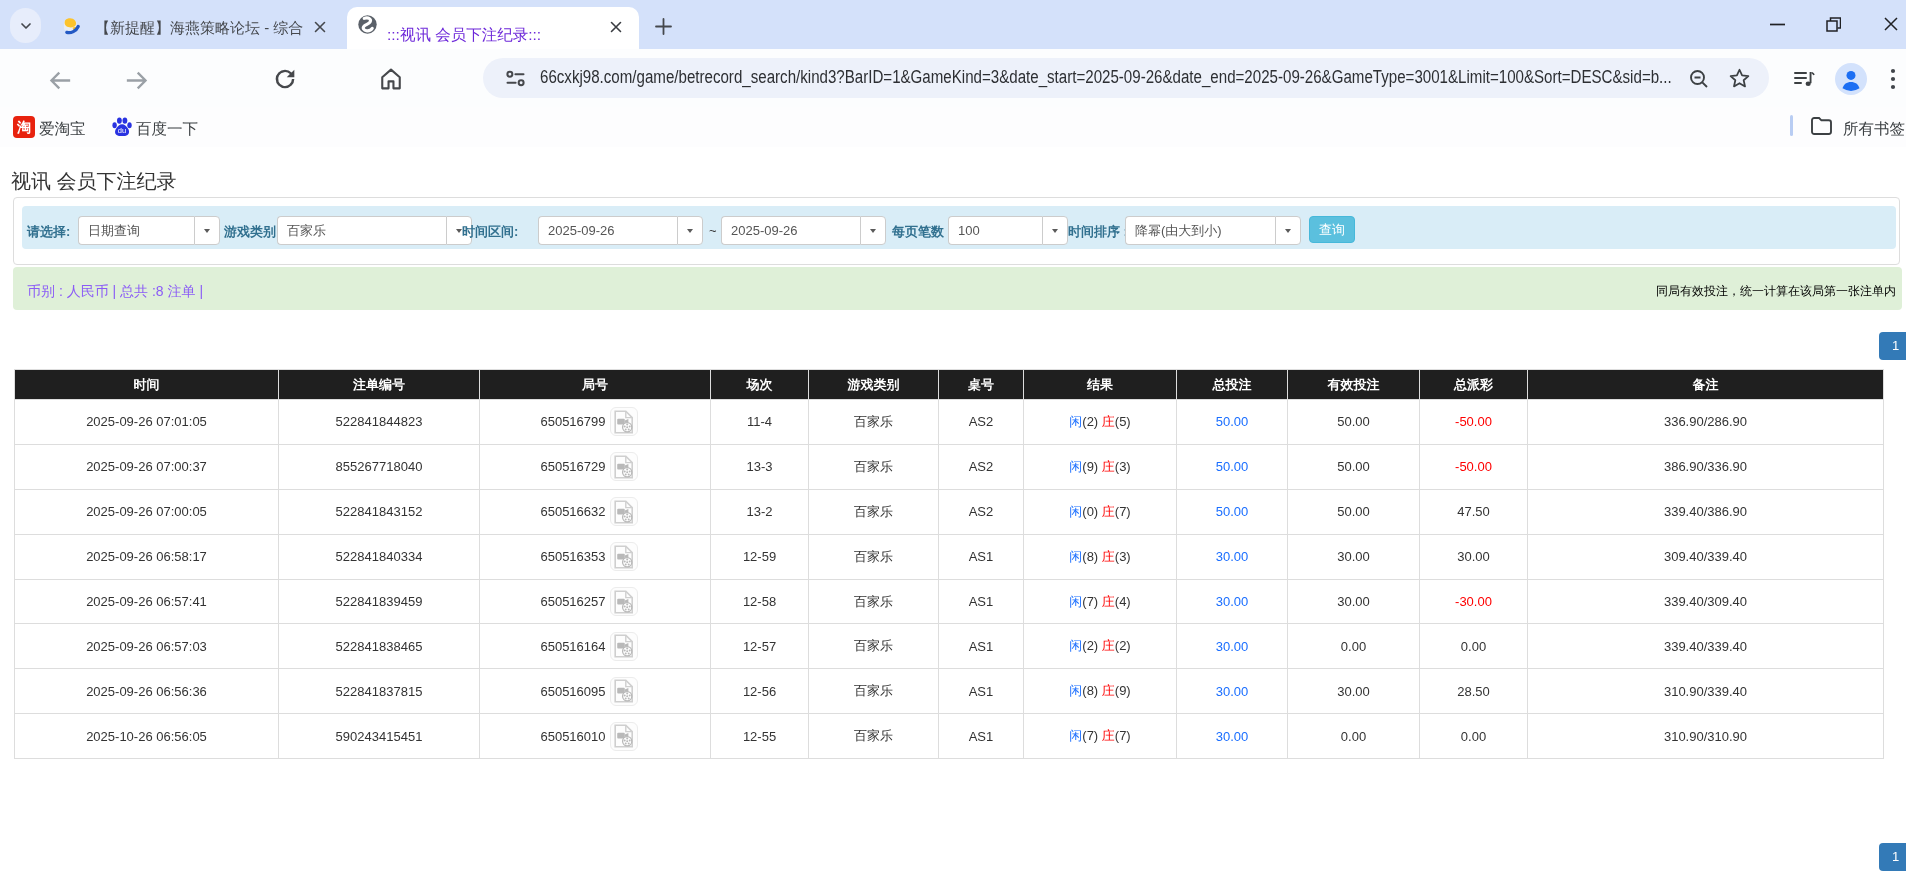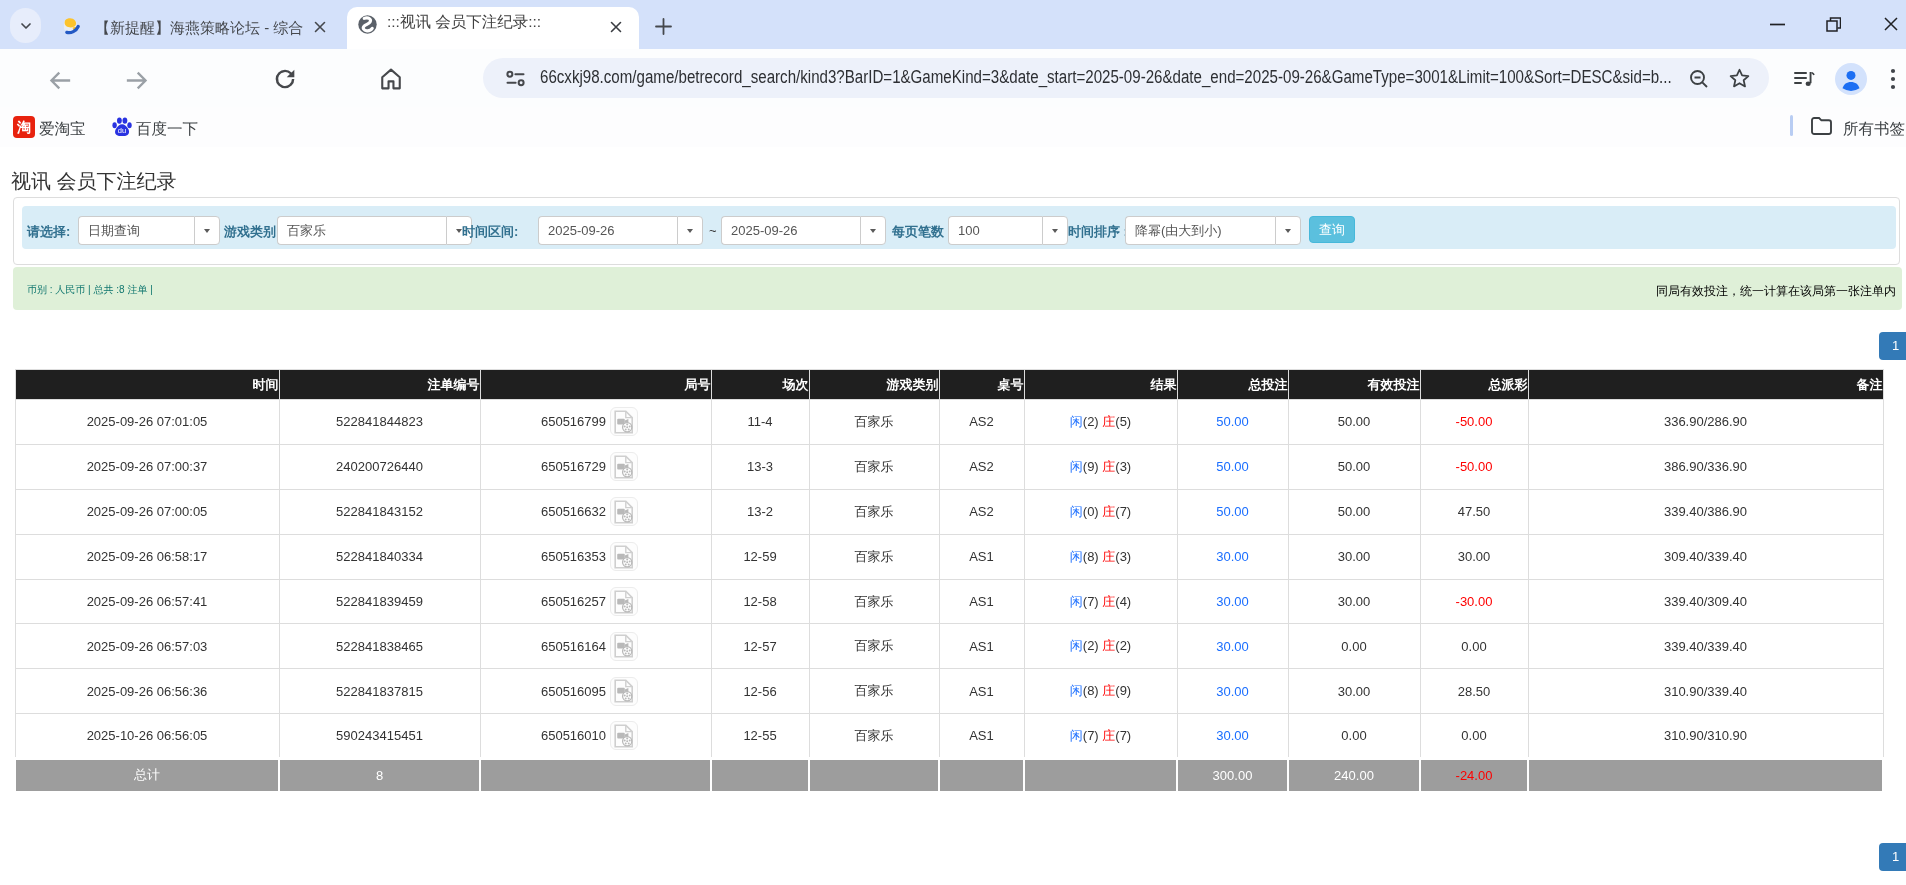--- a/index.html
+++ b/index.html
@@ -4,43 +4,43 @@
 *{margin:0;padding:0;box-sizing:border-box}
 html,body{width:1906px;height:885px;overflow:hidden;background:#fff;
  font-family:"Liberation Sans",sans-serif;-webkit-font-smoothing:antialiased}
 .abs{position:absolute}
 svg{display:block}
 
 #tabstrip{left:0;top:0;width:1906px;height:49px;background:#d4e1fa}
 #chev{left:10px;top:8px;width:31px;height:35px;border-radius:16px;background:#e7edfb;display:flex;align-items:center;justify-content:center}
 #tab1t{left:95px;top:19px;font-size:15px;color:#45484d;white-space:nowrap;max-width:212px;overflow:hidden}
 #atab{left:347px;top:7px;width:292px;height:42px;background:#fff;border-radius:10px 10px 0 0}
-#atabt{left:387px;top:12px;font-size:15.5px;color:#404040;white-space:nowrap}
+#atabt{left:387px;top:25px;font-size:15.5px;color:#6d28d9;white-space:nowrap}
 #toolbar{left:0;top:49px;width:1906px;height:58px;background:#fcfdfe}
 #pill{left:483px;top:58px;width:1286px;height:40px;border-radius:20px;background:#edf1fa}
 #url{left:540px;top:67px;font-size:18px;color:#2d2f33;white-space:nowrap;transform:scaleX(0.839);transform-origin:0 50%}
 #bookbar{left:0;top:107px;width:1906px;height:40px;background:#fdfdfe}
 .bktxt{font-size:15.5px;color:#3c4043;top:119px;white-space:nowrap}
 #bksep{left:1790px;top:115px;width:3px;height:21px;background:#b9cdf3;border-radius:2px}
 
 #ptitle{left:11px;top:168px;font-size:20px;color:#333}
 #fcard{left:13px;top:197px;width:1887px;height:68px;background:#fff;border:1px solid #ddd;border-radius:4px}
 #fbar{left:22px;top:206px;width:1874px;height:43px;background:#d9edf7;border-radius:4px}
 .flabel{position:absolute;top:223px;font-size:13px;font-weight:bold;color:#31708f;white-space:nowrap}
 .cinput{position:absolute;top:216px;height:29px;background:#fff;border:1px solid #ccc;border-right:none;border-radius:4px 0 0 4px;font-size:13px;color:#555;line-height:27px;padding-left:9px;white-space:nowrap}
 .cbtn{position:absolute;top:216px;height:29px;width:26px;background:#fff;border:1px solid #ccc;border-radius:0 4px 4px 0}
 .cbtn i{position:absolute;left:50%;top:50%;margin:-2px 0 0 -3.5px;border:3.5px solid transparent;border-top:4.5px solid #5a5a5a;border-bottom:none}
 #qbtn{left:1309px;top:216px;width:46px;height:27px;background:#5bc0de;border:1px solid #46b8da;border-radius:4px;color:#fff;font-size:13px;text-align:center;line-height:25px}
 #galert{left:13px;top:267px;width:1889px;height:43px;background:#dff0d8;border-radius:4px}
-#gtext{left:27px;top:283px;font-size:10px;color:#0f766e}
+#gtext{left:27px;top:283px;font-size:14px;color:#8b5cf6}
 #rtext{left:1656px;top:283px;font-size:12px;color:#000000;white-space:nowrap}
 .pag{width:40px;height:28px;background:#337ab7;border-radius:4px;color:#fff;font-size:13px;text-align:left;line-height:28px;padding-left:13px}
 
 #tbl{position:absolute;left:14px;top:369px;border-collapse:collapse;table-layout:fixed;width:1870px;font-size:13px;color:#333}
-#tbl th{background:#1f1f1f;color:#fff;font-weight:bold;height:30px;border:1px solid #ddd;text-align:right;font-size:13px}
+#tbl th{background:#1f1f1f;color:#fff;font-weight:bold;height:30px;border:1px solid #ddd;text-align:center;font-size:13px}
 #tbl td{border:1px solid #ddd;text-align:center;height:44.9px;vertical-align:middle}
 #tbl tr.gray td{background:#9d9d9d;color:#fff;height:32px;border-color:#fff;border-left-width:2px;border-right-width:2px;border-top:1px solid #ddd}
 #tbl tr.gray2 td{height:32.5px}
 #tbl tr.gray2 td{border-top:3px solid #fff !important}
 .bl{color:#1a6eff}
 .rd{color:#fe0000}
 #tbl tr.gray td.rd{color:#fe0000}
 .cellflex{display:flex;align-items:center;justify-content:center;gap:4px}
 .vbtn{width:28px;height:29px;background:#fdfdfd;border:1px solid #ececec;border-radius:6px;display:flex;align-items:center;justify-content:center}
 </style></head>
@@ -297,21 +297,21 @@
         <td>百家乐</td>
         <td>AS2</td>
         <td><span class="bl">闲</span>(2) <span class="rd">庄</span>(5)</td>
         <td class="bl">50.00</td>
         <td>50.00</td>
         <td class="rd">-50.00</td>
         <td>336.90/286.90</td>
       </tr>
 <tr>
         <td>2025-09-26 07:00:37</td>
-        <td>240200726440</td>
+        <td>855267718040</td>
         <td style="padding-right:12px">
           <div class="cellflex">
             <span>650516729</span>
             <span class="vbtn">
               <svg width="22" height="24" viewBox="0 0 22 24">
                 <path d="M2.2 1.2h10.6l6.4 6.4v15.2H2.2z" fill="none" stroke="#cfcfcf" stroke-width="1.6"></path>
                 <path d="M12.8 1.2v6.4h6.4" fill="none" stroke="#cfcfcf" stroke-width="1.4"></path>
                 <g fill="#b9b9b9">
                   <rect x="4.2" y="8.8" width="7.6" height="5.6" rx="1"></rect>
                   <path d="M11.8 10.4l3.6-1.5v5.4l-3.6-1.5z"></path>
@@ -547,28 +547,15 @@
         </td>
         <td>12-55</td>
         <td>百家乐</td>
         <td>AS1</td>
         <td><span class="bl">闲</span>(7) <span class="rd">庄</span>(7)</td>
         <td class="bl">30.00</td>
         <td>0.00</td>
         <td>0.00</td>
         <td>310.90/310.90</td>
       </tr>
-<tr class="gray gray2">
-        <td>总计</td>
-        <td>8</td>
-        <td></td>
-        <td></td>
-        <td></td>
-        <td></td>
-        <td></td>
-        <td>300.00</td>
-        <td>240.00</td>
-        <td class="rd">-24.00</td>
-        <td></td>
-      </tr>
 </tbody>
 </table>
 <div class="abs pag" style="left:1879px;top:843px">1</div>
 
 </body></html>

